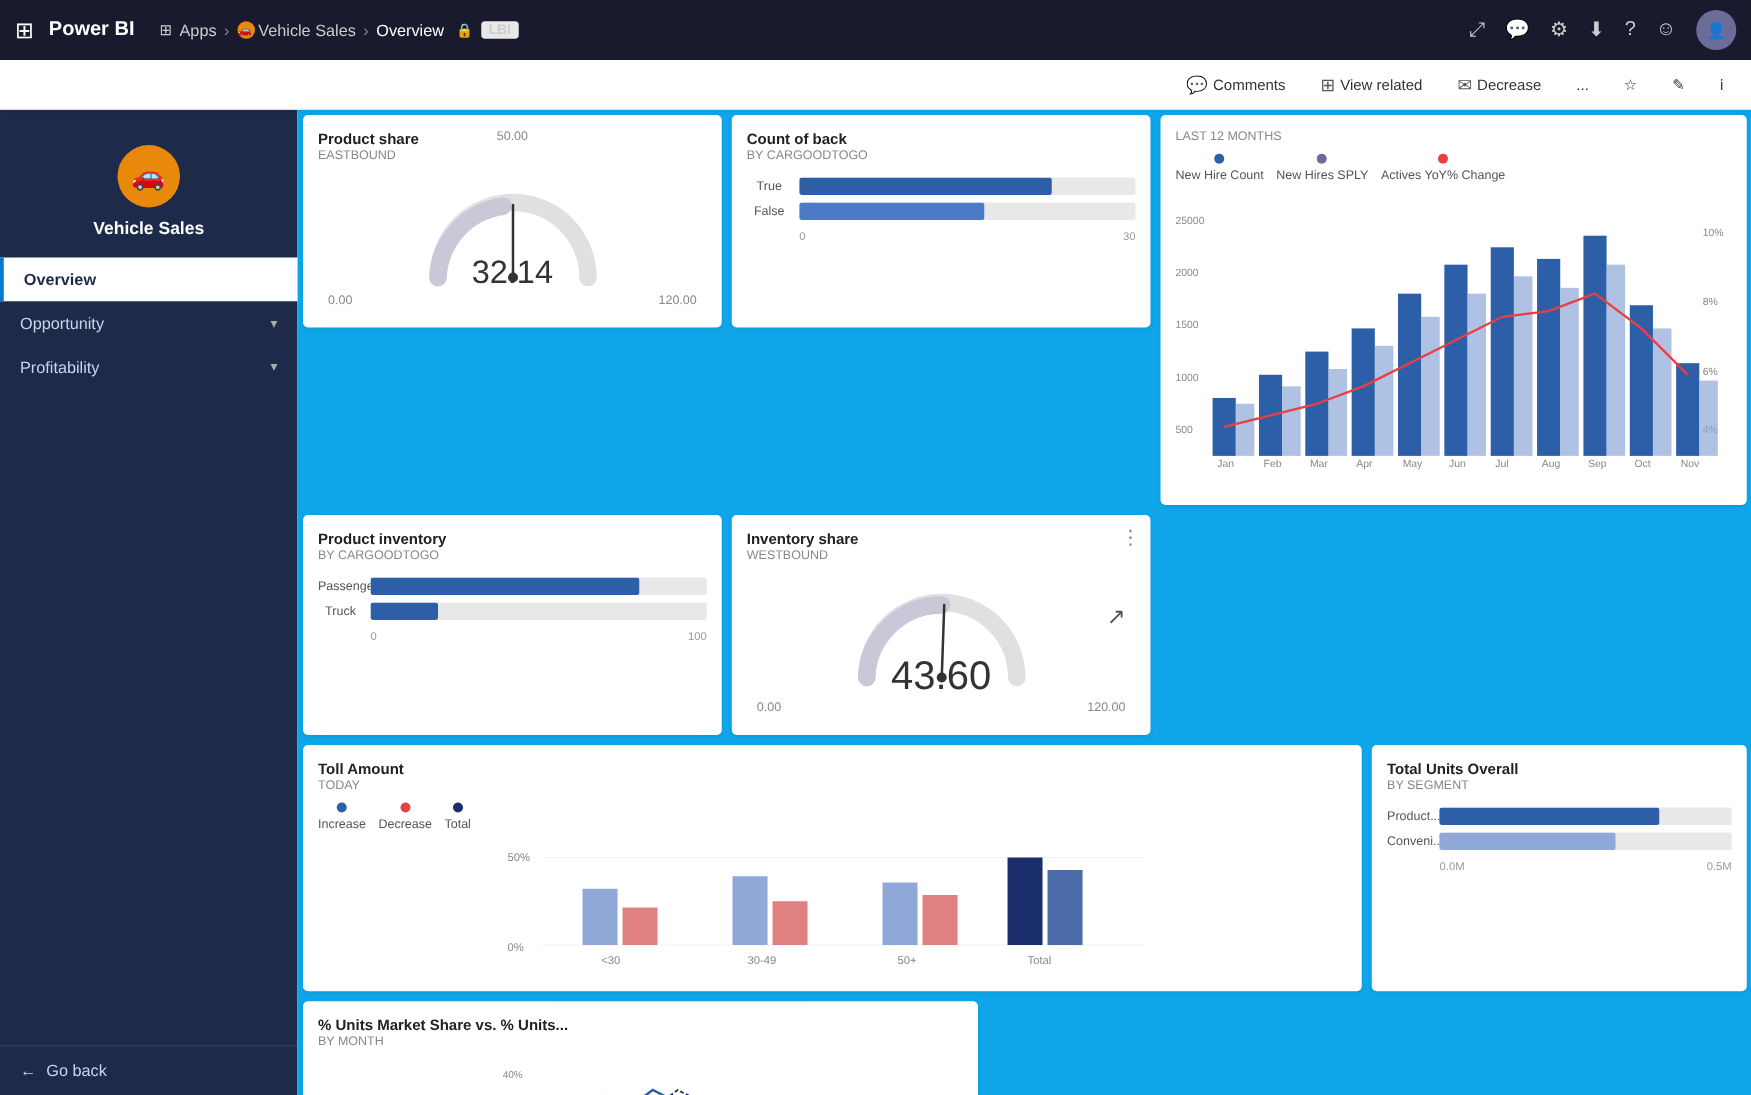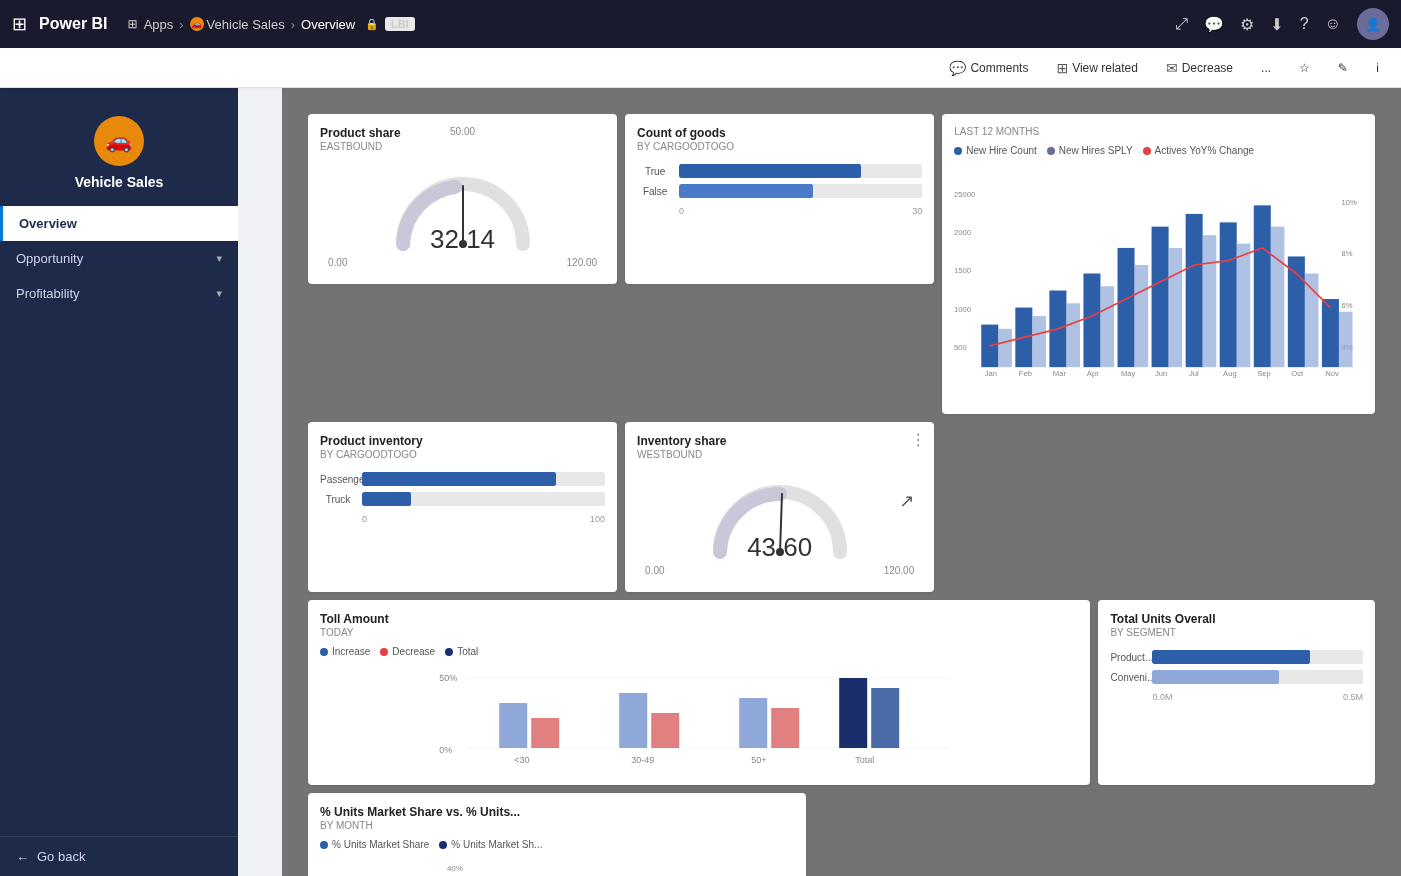--- a/index.html
+++ b/index.html
@@ -114,23 +114,22 @@
     .sidebar-bottom {
       padding: 12px 16px;
       border-top: 1px solid rgba(255,255,255,0.1);
     }
     .go-back { display: flex; align-items: center; gap: 8px; color: #ccd3e8; font-size: 13px; cursor: pointer; }
 
     
     .content {
       flex: 1;
       overflow-y: auto;
-      background: #737373;
-      padding: 26px;
-      margin-left: 44px;
+      background: #0ea5e9;
+      padding: 4px;
     }
 
     
     .dashboard-grid {
       display: grid;
       grid-template-columns: 1fr 1fr 1.4fr;
       gap: 8px;
       margin-bottom: 8px;
     }
 
@@ -164,21 +163,21 @@
     .hbar-container { padding: 4px 0; }
     .hbar-row { display: flex; align-items: center; gap: 6px; margin-bottom: 6px; font-size: 10px; }
     .hbar-label { width: 36px; color: #555; text-align: center; font-size: 10px; }
     .hbar-track { flex: 1; height: 14px; background: #e8e8e8; border-radius: 2px; overflow: hidden; }
     .hbar-fill { height: 100%; background: #2d5fa8; border-radius: 2px; }
     .hbar-axis { display: flex; justify-content: space-between; padding: 2px 0 0 42px; font-size: 9px; color: #999; }
 
     
     .market-share-card { grid-row: 1 / 3; grid-column: 3; }
     .legend { display: flex; gap: 10px; flex-wrap: wrap; margin-bottom: 6px; }
-    .legend-item { display: flex; align-items: center; gap: 4px; font-size: 10px; color: #555; }
+    .legend-item { display: flex; align-items: center; gap: 4px; font-size: 10px; color: #555; flex-direction: column; }
     .legend-dot { width: 8px; height: 8px; border-radius: 50%; }
 
     
     svg { display: block; }
 
     
     .toll-card { grid-column: 1 / 3; }
 
     
     .card-menu {
@@ -302,21 +301,21 @@
           <div class="gauge-value" style="margin-top:-30px;font-size:26px;">32.14</div>
           <div class="gauge-labels">
             <span>0.00</span>
             <span style="position:absolute;left:50%;transform:translateX(-50%);top:12px;font-size:10px;">50.00</span>
             <span>120.00</span>
           </div>
         </div>
       </div>
 
       <div class="card">
-        <div class="card-title">Count of goods</div>
+        <div class="card-title">Count of back</div>
         <div class="card-subtitle">BY CARGOODTOGO</div>
         <div class="hbar-container count-hbar">
           <div class="hbar-row">
             <span class="hbar-label">True</span>
             <div class="hbar-track">
               <div class="hbar-fill" style="width:75%;"></div>
             </div>
           </div>
           <div class="hbar-row">
             <span class="hbar-label">False</span>
@@ -431,21 +430,21 @@
         <div class="card-menu">⋮</div>
         <div class="card-title">Inventory share</div>
         <div class="card-subtitle">WESTBOUND</div>
         <div class="gauge-container">
           <svg width="160" height="90" viewBox="0 0 160 90">
             <path d="M 20 80 A 60 60 0 0 1 140 80" fill="none" stroke="#e0e0e0" stroke-width="14" stroke-linecap="round"></path>
             <path d="M 20 80 A 60 60 0 0 1 80 22" fill="none" stroke="#c8c8d8" stroke-width="14" stroke-linecap="round"></path>
             <line x1="80" y1="80" x2="82" y2="22" stroke="#333" stroke-width="2" stroke-linecap="round"></line>
             <circle cx="80" cy="80" r="4" fill="#333"></circle>
           </svg>
-          <div class="gauge-value" style="margin-top:-30px;font-size:26px;">43.60</div>
+          <div class="gauge-value" style="margin-top:-30px;font-size:32px;">43.60</div>
           <div class="gauge-labels">
             <span>0.00</span>
             <span>120.00</span>
           </div>
         </div>
 
         <div style="position:absolute;top:40%;right:20px;font-size:18px;color:#555;">↗</div>
       </div>
 
       <div style="visibility:hidden;"></div>
@@ -516,30 +515,20 @@
           <div class="hbar-axis">
             <span>0.0M</span>
             <span>0.5M</span>
           </div>
         </div>
       </div>
 
       <div class="card">
         <div class="card-title">% Units Market Share vs. % Units...</div>
         <div class="card-subtitle">BY MONTH</div>
-        <div class="legend">
-          <div class="legend-item">
-            <div class="legend-dot" style="background:#2d5fa8;"></div>
-            <span>% Units Market Share</span>
-          </div>
-          <div class="legend-item">
-            <div class="legend-dot" style="background:#1a2e6c;"></div>
-            <span>% Units Market Sh...</span>
-          </div>
-        </div>
         <svg width="100%" height="80" viewBox="0 0 220 80">
           <text x="0" y="15" font-size="8" fill="#888">40%</text>
           <text x="0" y="40" font-size="8" fill="#888">30%</text>
           <text x="0" y="60" font-size="8" fill="#888">20%</text>
           <polyline points="20,55 40,35 60,45 80,30 100,40 120,25 140,35 160,30 180,40" fill="none" stroke="#2d5fa8" stroke-width="2"></polyline>
           <polyline points="20,50 40,40 60,35 80,45 100,30 120,40 140,25 160,35 180,30" fill="none" stroke="#1a2e6c" stroke-width="1.5" stroke-dasharray="3,2"></polyline>
         </svg>
 
       </div>
     </div>

